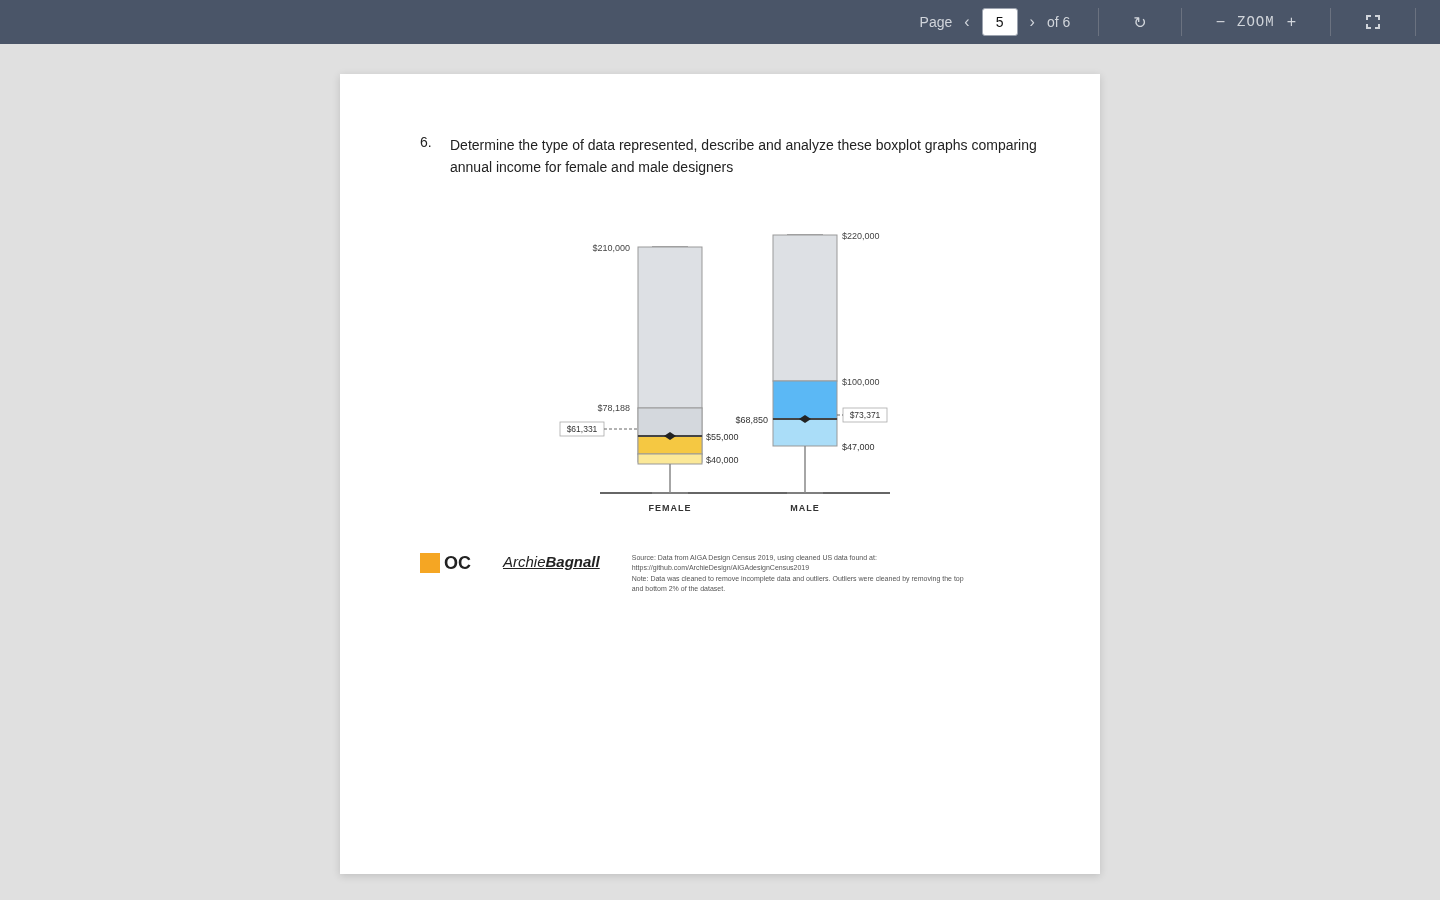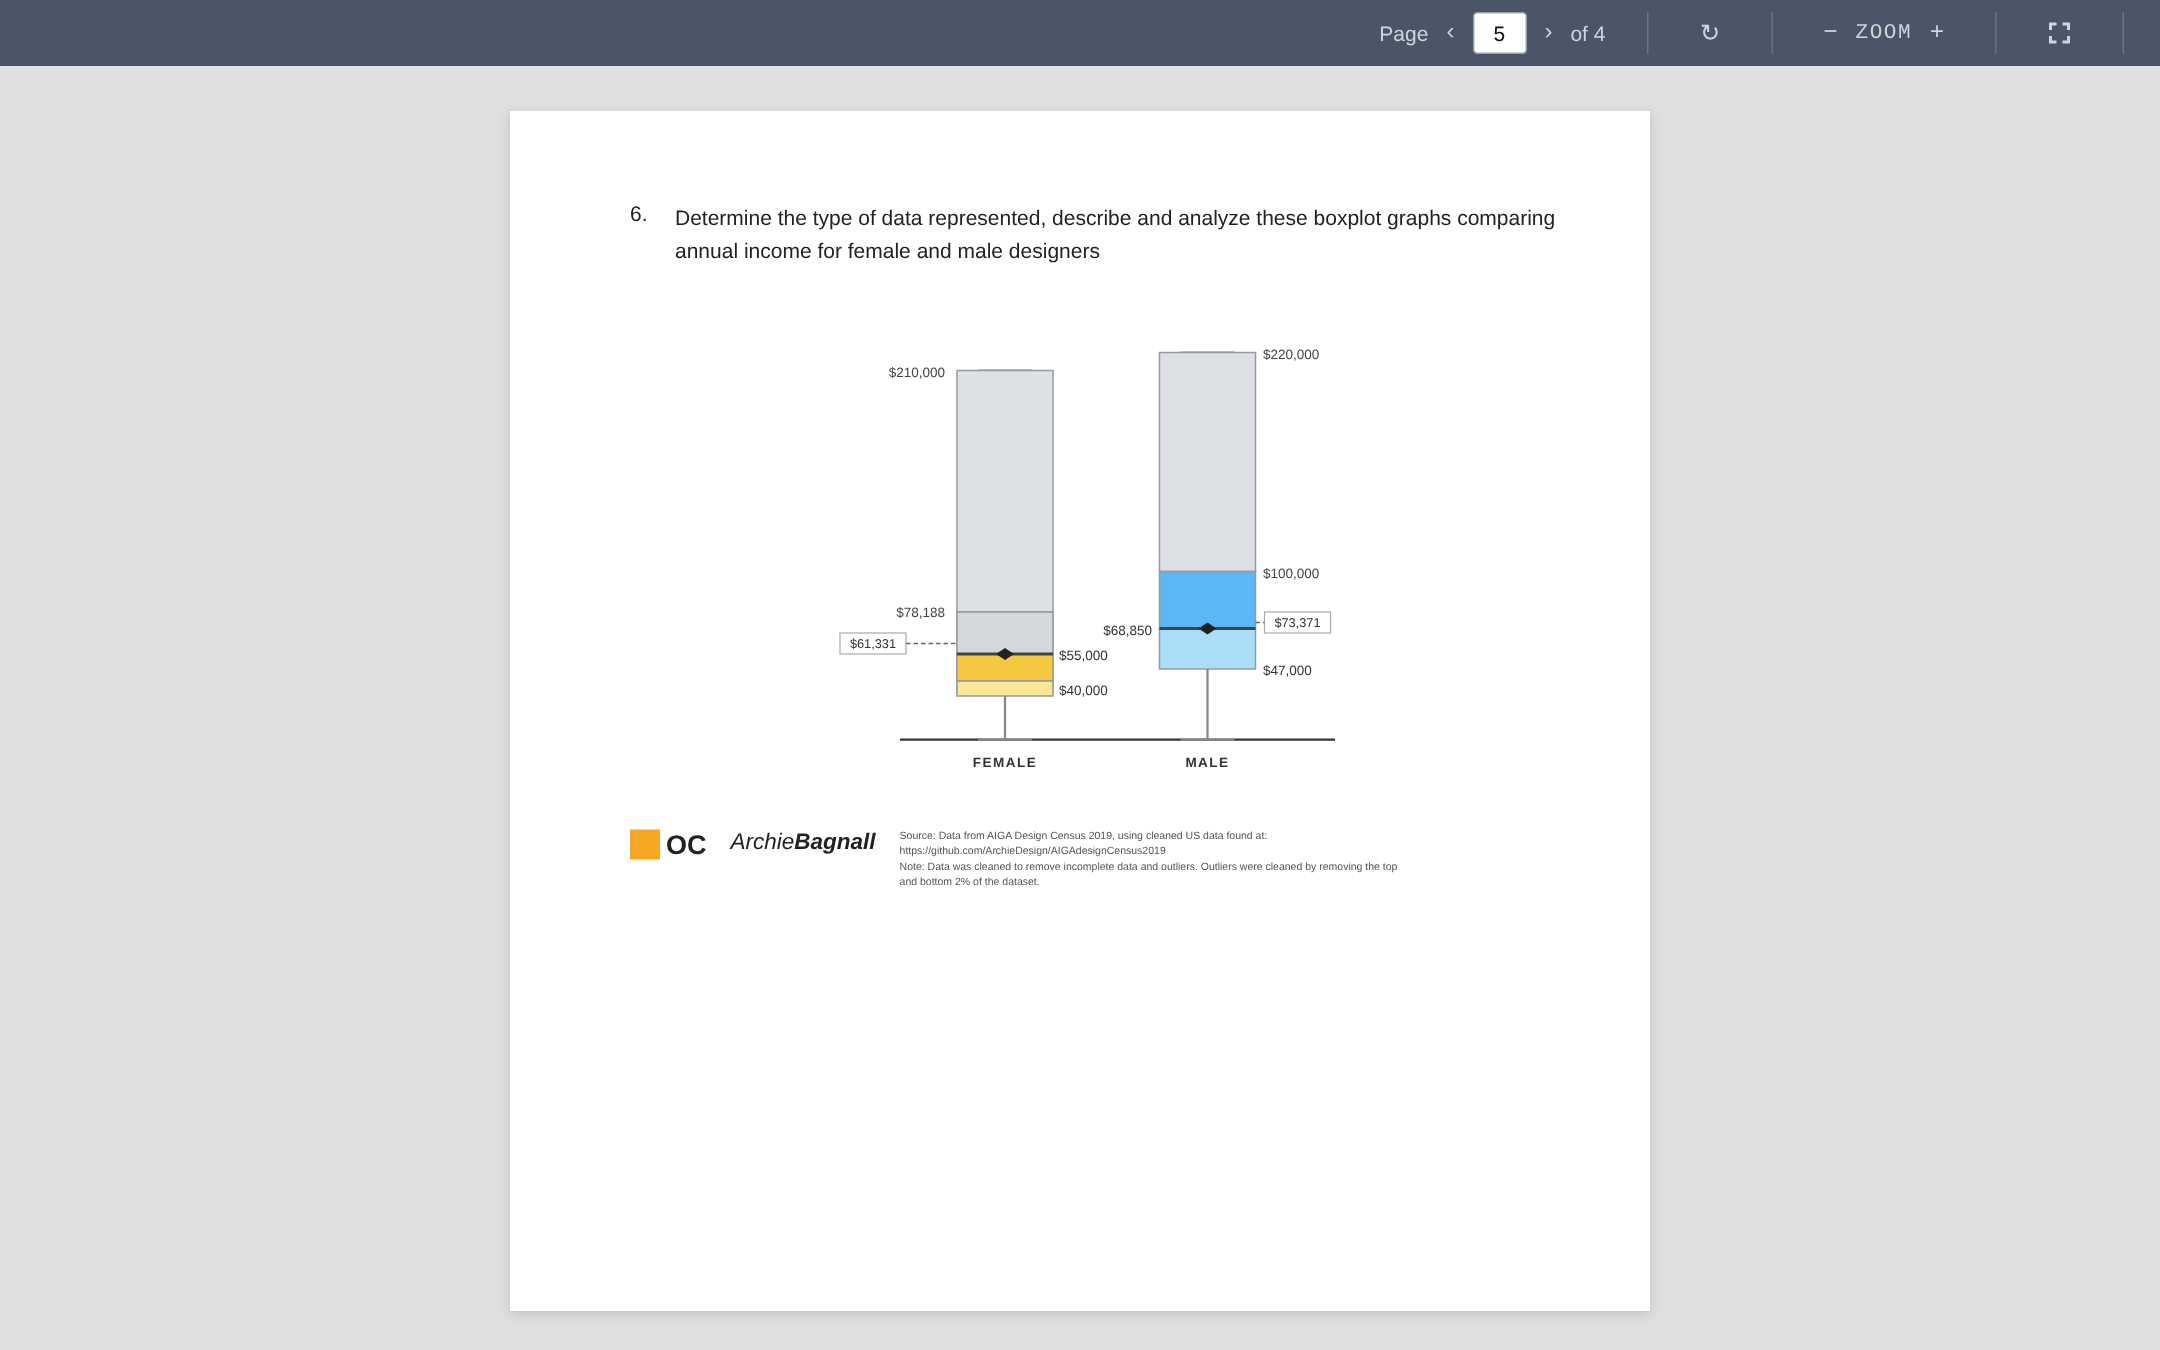--- a/index.html
+++ b/index.html
@@ -108,40 +108,41 @@
     
     .chart-svg {
       width: 420px;
       height: 320px;
     }
 
     
     .doc-footer {
       display: flex;
       align-items: flex-start;
-      gap: 16px;
+      gap: 32px;
       margin-top: 8px;
       margin-bottom: 24px;
     }
     .oc-logo {
       display: flex;
       align-items: center;
       gap: 4px;
       font-size: 18px;
       font-weight: bold;
       color: #222;
     }
     .oc-square {
       width: 20px;
       height: 20px;
       background: #f5a623;
     }
     .archie-bagnall {
       font-size: 15px;
       color: #222;
+      text-decoration: underline;
     }
     .archie-bagnall span { font-style: italic; }
     .footer-note {
       font-size: 7px;
       color: #555;
       line-height: 1.5;
       max-width: 340px;
     }
 
     
@@ -153,21 +154,21 @@
   </style>
 </head>
 <body>
 
 <div class="toolbar">
   <div class="toolbar-section">
     <span class="toolbar-label">Page</span>
     <button class="toolbar-btn">‹</button>
     <input class="page-input" type="text" value="5" style="">
     <button class="toolbar-btn">›</button>
-    <span class="toolbar-label">of 4</span>
+    <span class="toolbar-label">of 6</span>
   </div>
   <div class="toolbar-divider"></div>
   <div class="toolbar-section">
     <button class="toolbar-btn">↻</button>
   </div>
   <div class="toolbar-divider"></div>
   <div class="toolbar-section">
     <button class="toolbar-btn">−</button>
     <span class="zoom-label">ZOOM</span>
     <button class="toolbar-btn">+</button>

